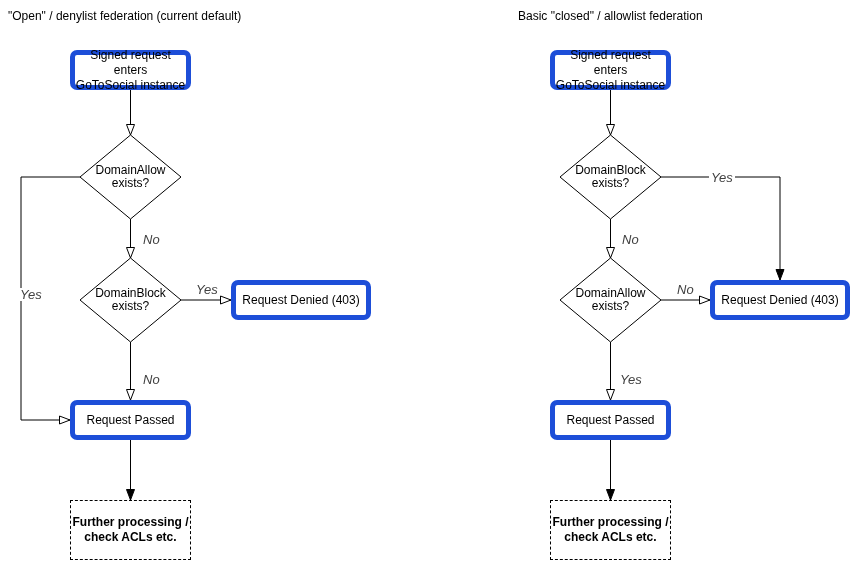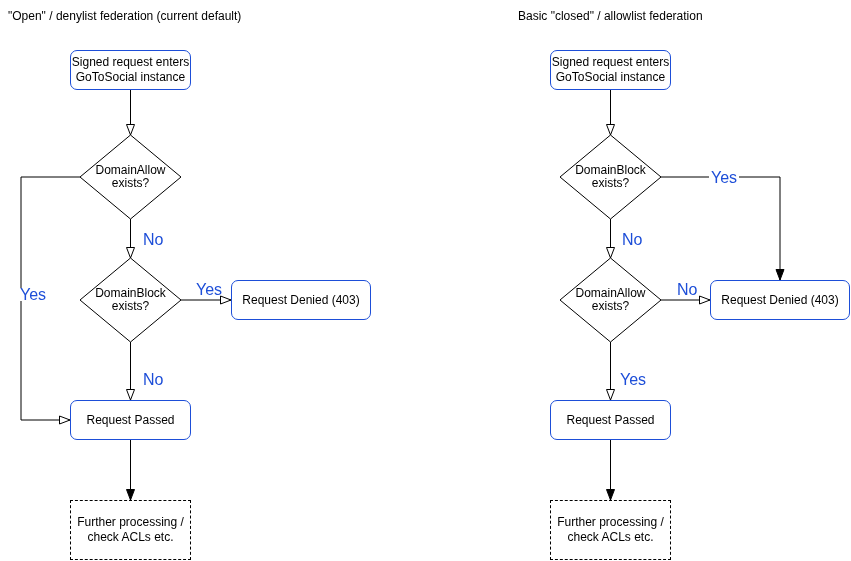--- a/index.html
+++ b/index.html
@@ -27,51 +27,52 @@
     position: absolute;
     font-size: 12px;
     line-height: 14px;
     color: #000000;
     white-space: nowrap;
   }
   .node {
     position: absolute;
     box-sizing: border-box;
     background: #ffffff;
-    border: 1px solid #1d4ed8;
+    border: 5px solid #1d4ed8;
     display: flex;
     align-items: center;
     justify-content: center;
     text-align: center;
     font-size: 12px;
     line-height: 15px;
     white-space: pre-line;
     color: #000000;
   }
   .node.rounded { border-radius: 7px; }
-  .node.dashed  { border: 1px dashed #000000; border-radius: 0; }
+  .node.dashed  { border: 1px dashed #000000; border-radius: 0; font-weight: bold; }
   .diamond-label {
     position: absolute;
     box-sizing: border-box;
     display: flex;
     align-items: center;
     justify-content: center;
     text-align: center;
     font-size: 12px;
     line-height: 13px;
     white-space: pre-line;
     color: #000000;
     background: transparent;
   }
   .edge-label {
     position: absolute;
-    font-size: 16px;
+    font-size: 13px;
     line-height: 13px;
-    color: #1d4ed8;
+    color: #404040;
     white-space: nowrap;
+    font-style: italic;
   }
   .edge-label.on-line {
     background: #ffffff;
     padding: 0 2px;
   }
 </style>
 </head>
 <body>
 
 <div class="canvas">

